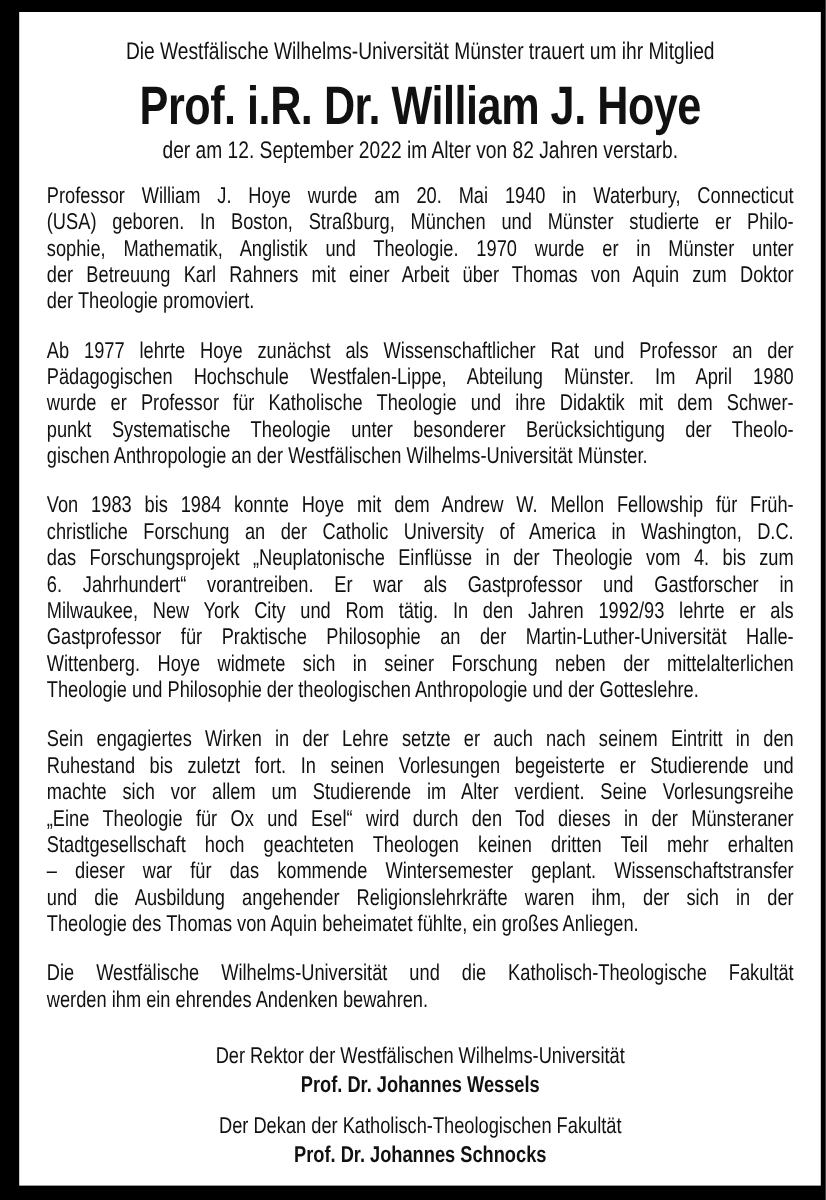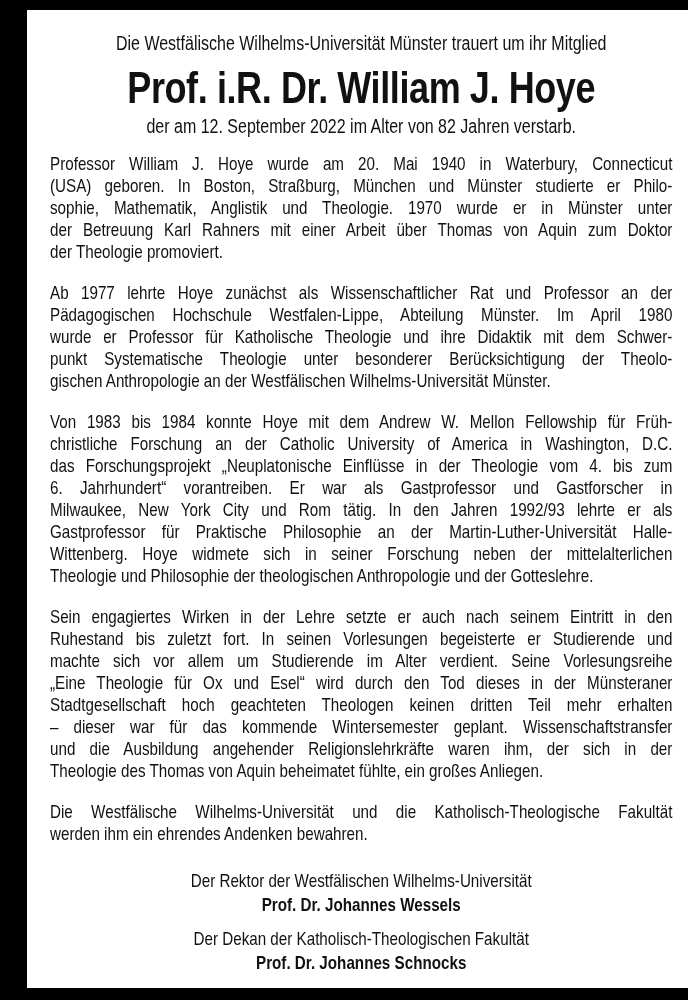--- a/index.html
+++ b/index.html
@@ -10,21 +10,21 @@
   body {
     width: 688px;
     font-family: "Liberation Sans", "DejaVu Sans", sans-serif;
     -webkit-font-smoothing: antialiased;
   }
   .frame {
     box-sizing: border-box;
     width: 688px;
     height: 1000px;
     background: #000;
-    padding: 10px 10px 12px 27px;
+    padding: 10px 10px 12px 16px;
   }
   .page {
     box-sizing: border-box;
     width: 668px;
     height: 978px;
     background: #fff;
     color: #111;
     padding: 22px 23px 0 23px;
     overflow: hidden;
   }

